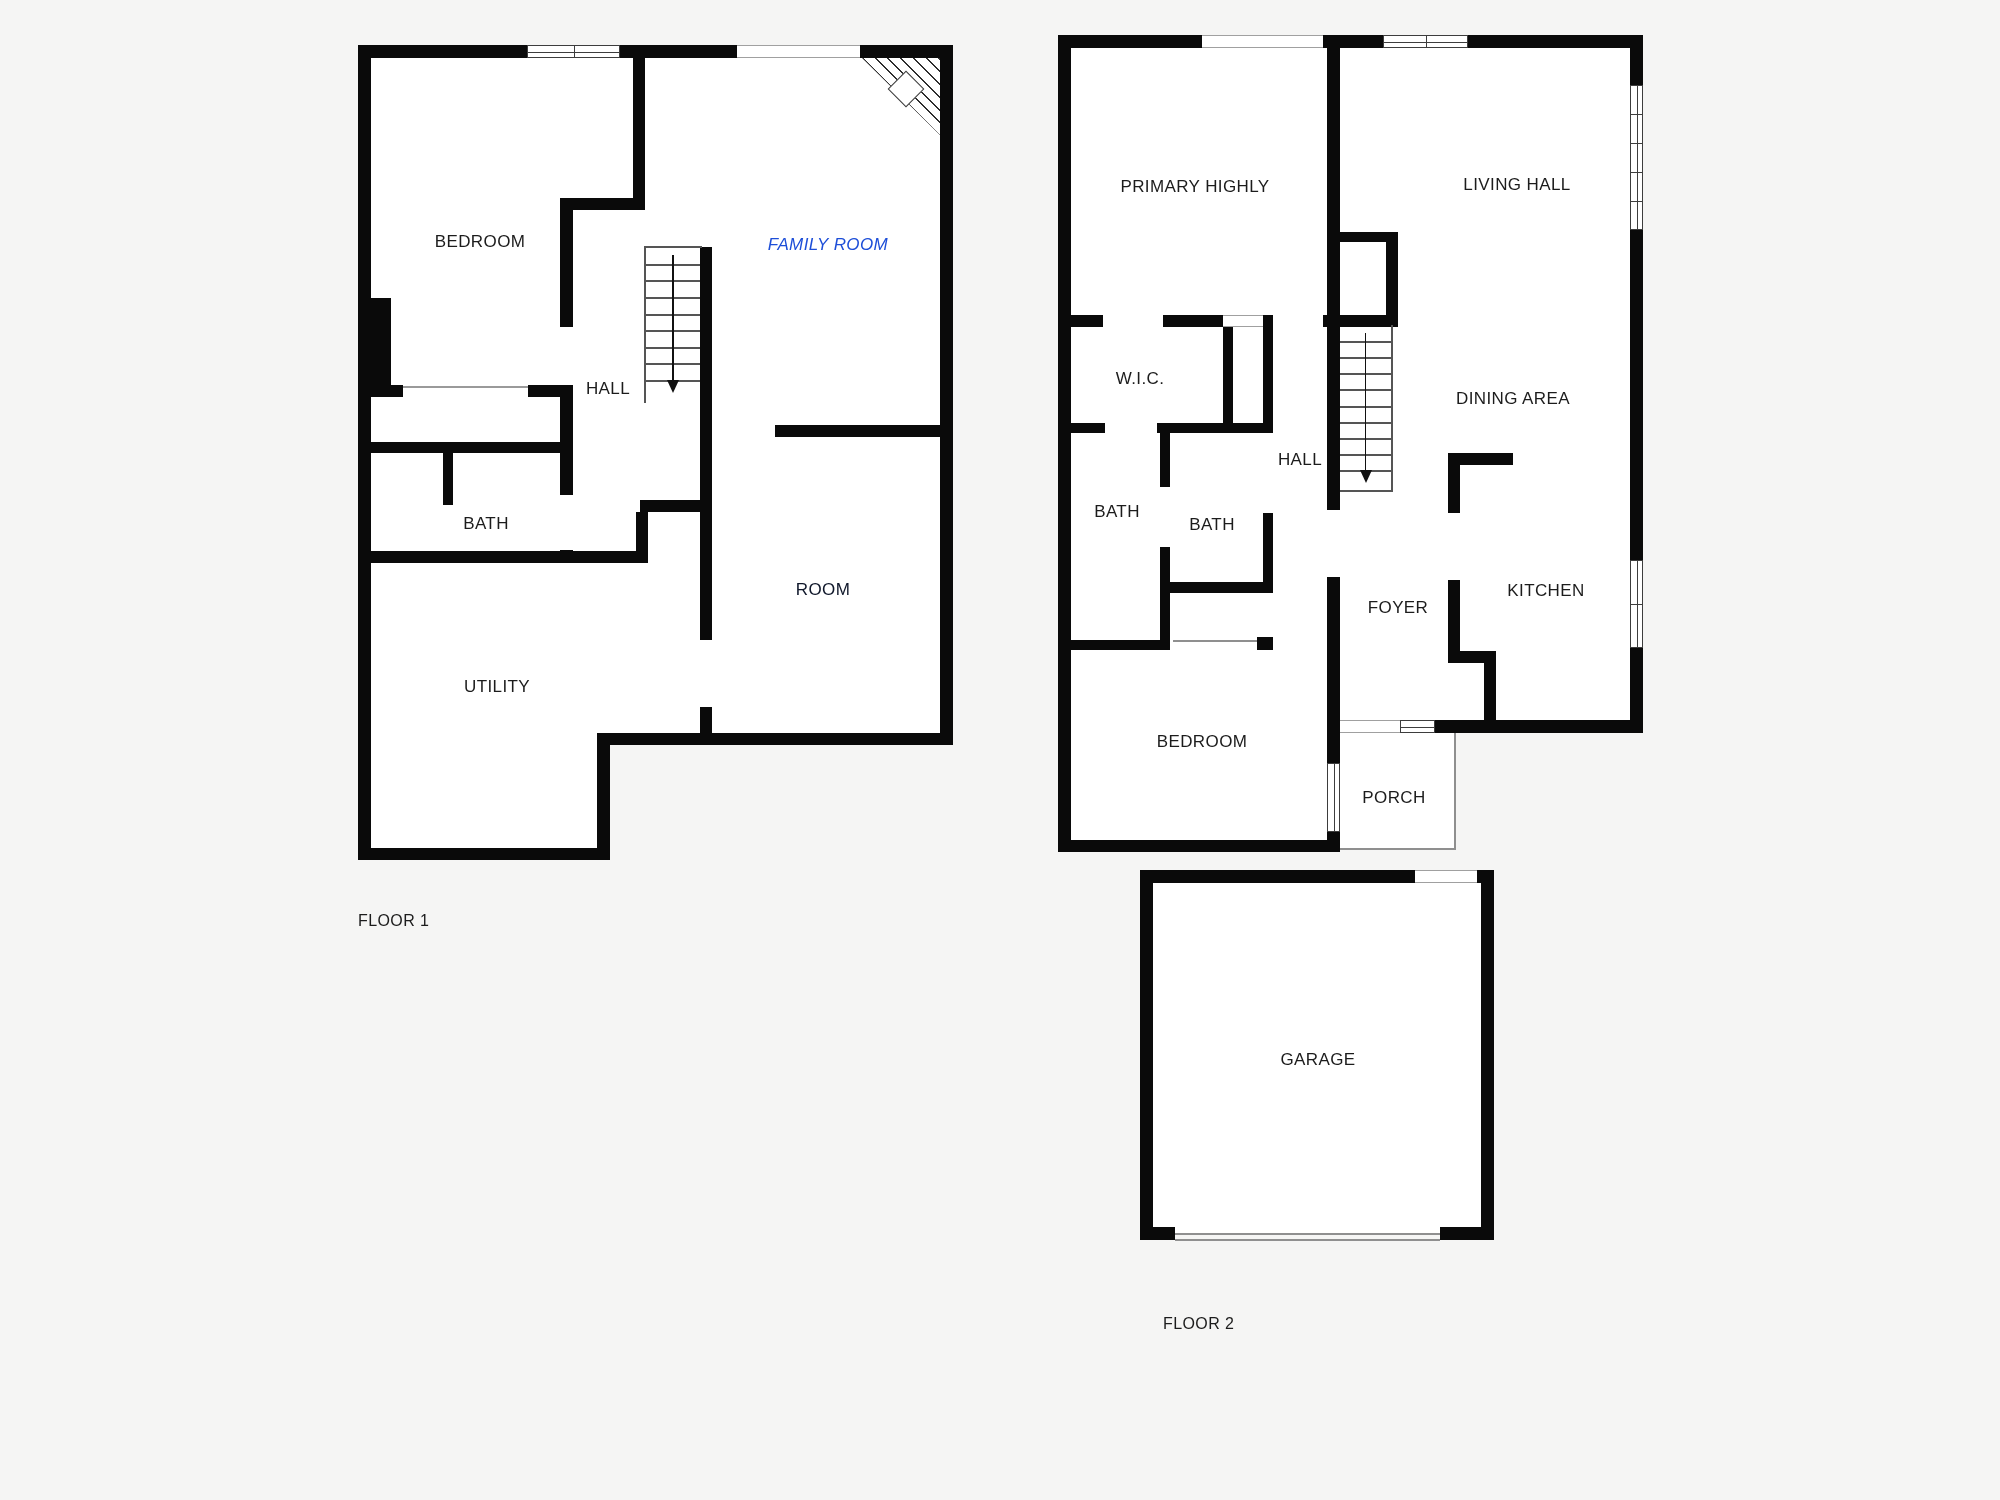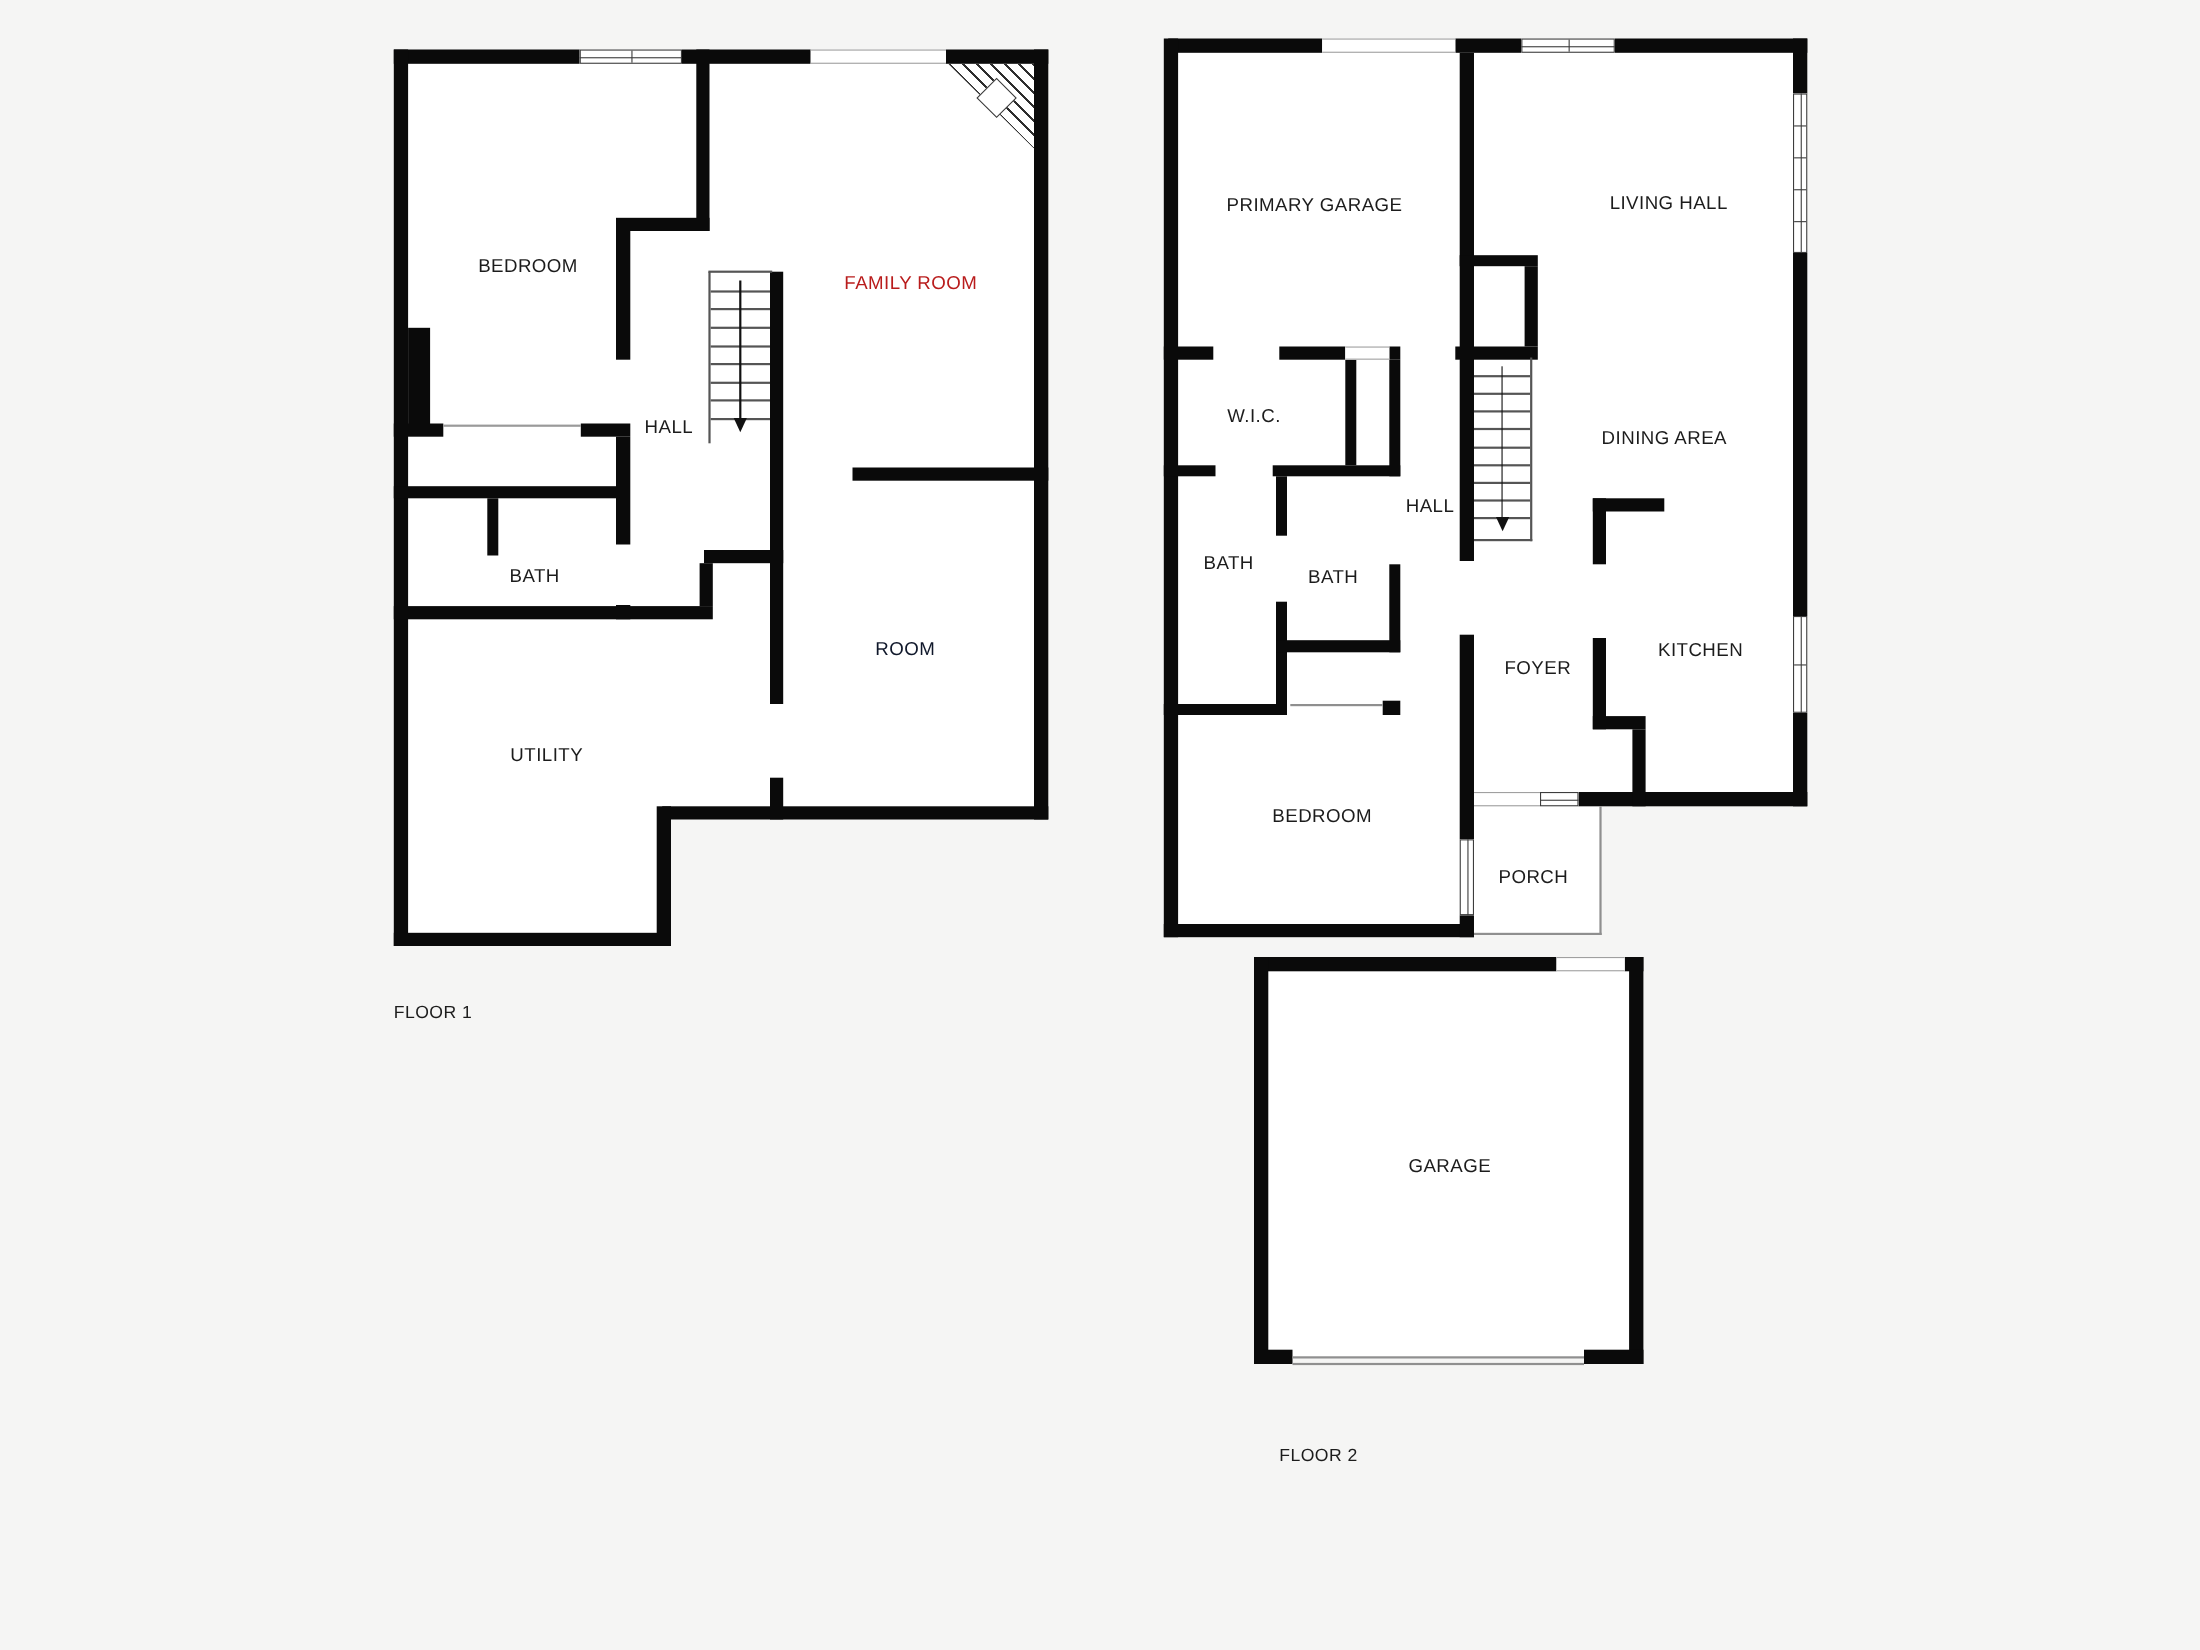--- a/index.html
+++ b/index.html
@@ -157,26 +157,26 @@
     <div class="abs" style="left: 644px; top: 246px; width: 58px; height: 2px; background: rgb(85, 85, 85);"></div>
     <div class="abs" style="left: 644px; top: 247px; width: 2px; height: 156px; background: rgb(85, 85, 85);"></div>
     <div class="abs" style="left: 1391px; top: 325px; width: 2px; height: 167px; background: rgb(85, 85, 85);"></div>
     <div class="abs" style="left: 1340px; top: 490px; width: 53px; height: 2px; background: rgb(85, 85, 85);"></div>
     <div class="abs" style="left: 1173px; top: 640px; width: 84px; height: 2px; background: rgb(143, 143, 143);"></div>
     <div class="abs" style="left: 1454px; top: 733px; width: 2px; height: 117px; background: rgb(143, 143, 143);"></div>
     <div class="abs" style="left: 1340px; top: 848px; width: 116px; height: 2px; background: rgb(143, 143, 143);"></div>
     <div class="abs" style="left: 1175px; top: 1233px; width: 265px; height: 2px; background: rgb(143, 143, 143);"></div>
     <div class="abs" style="left: 1175px; top: 1239px; width: 265px; height: 2px; background: rgb(143, 143, 143);"></div>
     <div class="room-label" style="left: 480px; top: 242px; color: rgb(28, 28, 28);">BEDROOM</div>
-    <div class="room-label" style="left: 828px; top: 258px; color: #b91c1c;">FAMILY ROOM</div>
+    <div class="room-label" style="left: 828px; top: 245px; color: #1d4ed8; font-style: italic;">FAMILY ROOM</div>
     <div class="room-label" style="left: 608px; top: 389px; color: rgb(28, 28, 28);">HALL</div>
     <div class="room-label" style="left: 486px; top: 524px; color: rgb(28, 28, 28);">BATH</div>
     <div class="room-label" style="left: 823px; top: 590px; color: #0f172a;">ROOM</div>
     <div class="room-label" style="left: 497px; top: 687px; color: rgb(28, 28, 28);">UTILITY</div>
-    <div class="room-label" style="left: 1195px; top: 187px; color: rgb(28, 28, 28);">PRIMARY GARAGE</div>
+    <div class="room-label" style="left: 1195px; top: 187px; color: rgb(28, 28, 28);">PRIMARY HIGHLY</div>
     <div class="room-label" style="left: 1517px; top: 185px; color: rgb(28, 28, 28);">LIVING HALL</div>
     <div class="room-label" style="left: 1140px; top: 379px; color: rgb(28, 28, 28);">W.I.C.</div>
     <div class="room-label" style="left: 1300px; top: 460px; color: rgb(28, 28, 28);">HALL</div>
     <div class="room-label" style="left: 1513px; top: 399px; color: rgb(28, 28, 28);">DINING AREA</div>
     <div class="room-label" style="left: 1117px; top: 512px; color: rgb(28, 28, 28);">BATH</div>
     <div class="room-label" style="left: 1212px; top: 525px; color: rgb(28, 28, 28);">BATH</div>
     <div class="room-label" style="left: 1398px; top: 608px; color: rgb(28, 28, 28);">FOYER</div>
     <div class="room-label" style="left: 1546px; top: 591px; color: rgb(28, 28, 28);">KITCHEN</div>
     <div class="room-label" style="left: 1202px; top: 742px; color: rgb(28, 28, 28);">BEDROOM</div>
     <div class="room-label" style="left: 1394px; top: 798px; color: rgb(28, 28, 28);">PORCH</div>

